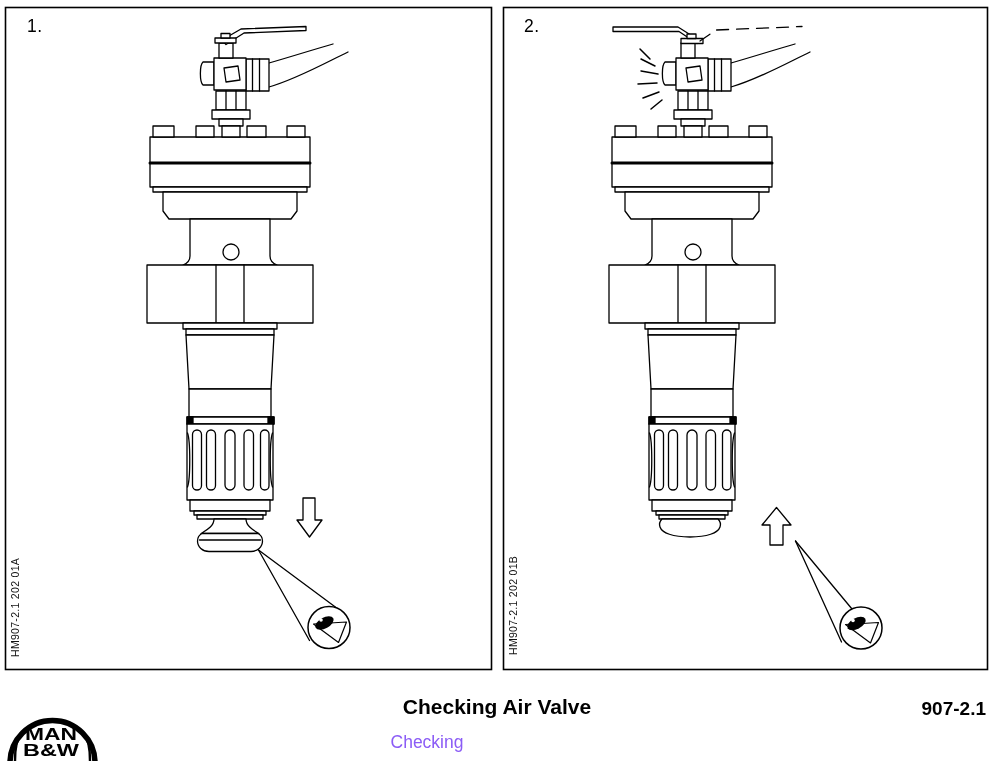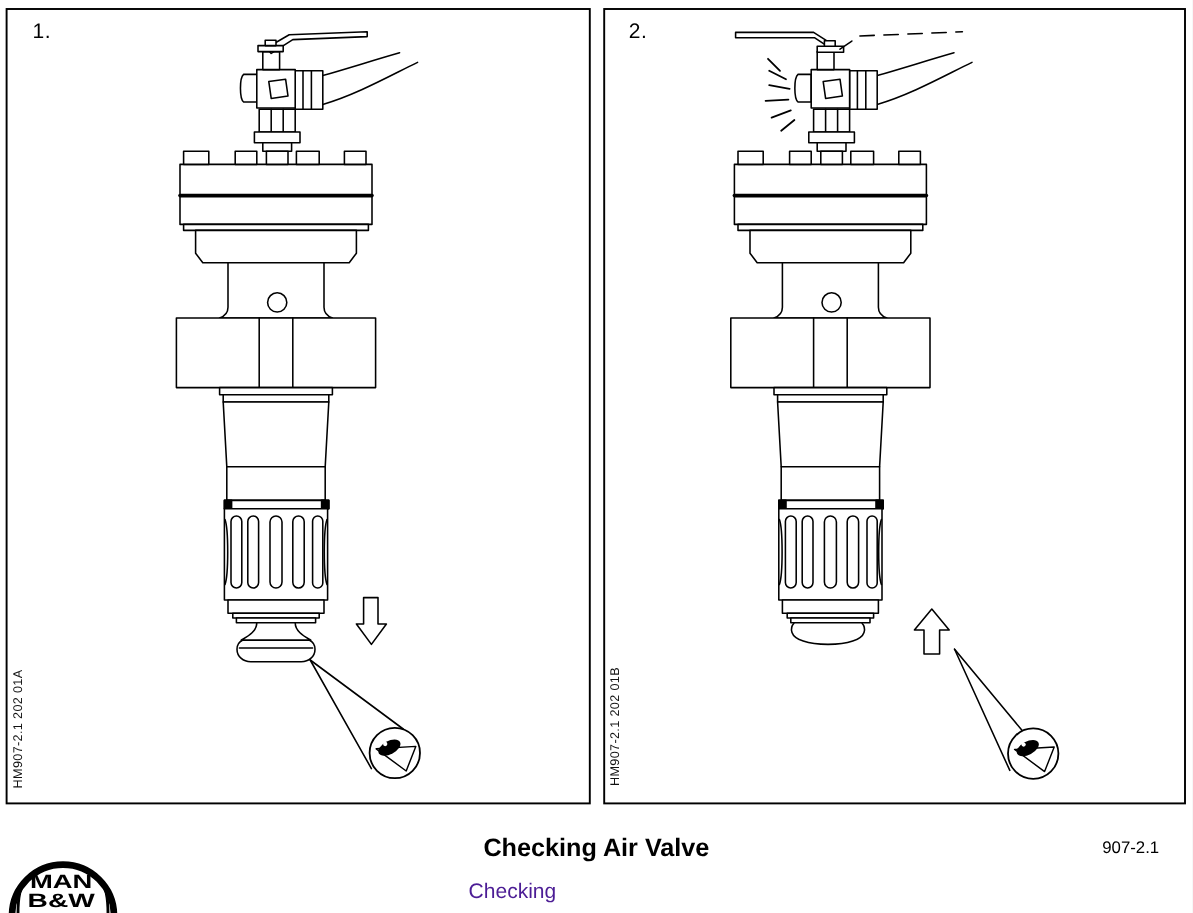--- a/index.html
+++ b/index.html
@@ -18,24 +18,24 @@
     transform:rotate(-90deg);transform-origin:0 0;letter-spacing:.3px;
   }
   .figure-code.p1{left:9px;top:657px;}
   .figure-code.p2{left:507px;top:655px;}
   .footer-title{
     position:absolute;left:0;top:695px;width:994px;text-align:center;
     font-size:21px;font-weight:bold;
   }
   .footer-subtitle{
     position:absolute;left:0;top:732px;width:854px;text-align:center;
-    font-size:17.5px;color:#4c1d95;
+    font-size:17.5px;color:#8b5cf6;
   }
   .footer-ref{
-    position:absolute;right:28px;top:698px;font-size:14px;font-weight:normal;
+    position:absolute;right:8px;top:698px;font-size:19px;font-weight:bold;
   }
   .logo-text{font-family:"Liberation Sans", sans-serif;font-weight:bold;}
 </style>
 </head>
 <body>
 
 <div class="page">
 
   <svg class="art" width="994" height="761" viewBox="0 0 994 761">
 

